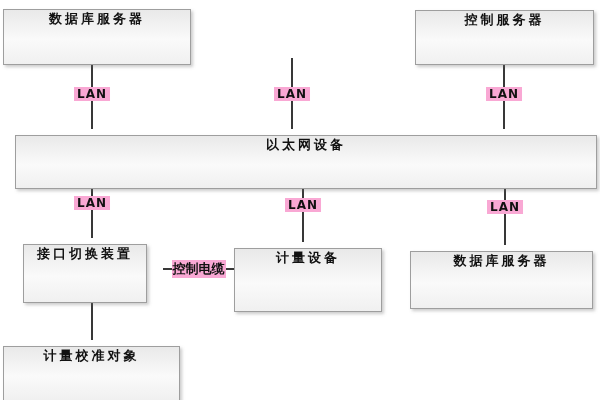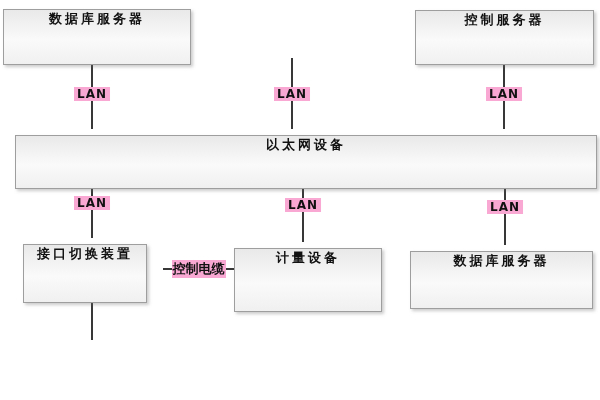--- a/index.html
+++ b/index.html
@@ -62,13 +62,16 @@
     </div>
     <div class="node" style="left: 23px; top: 238px; width: 124px; height: 59px; border-color: rgb(158, 158, 158); color: rgb(17, 17, 17);">
       <span>接口切换装置</span>
     </div>
     <div class="node" style="left: 234px; top: 242px; width: 148px; height: 64px; border-color: rgb(158, 158, 158); color: rgb(17, 17, 17);">
       <span>计量设备</span>
     </div>
     <div class="node" style="left: 410px; top: 245px; width: 183px; height: 58px; border-color: rgb(158, 158, 158); color: rgb(17, 17, 17);">
       <span>数据库服务器</span>
     </div>
+    <div class="node" style="left: 3px; top: 340px; width: 177px; height: 55px; border-color: rgb(158, 158, 158); color: rgb(17, 17, 17);">
+      <span>计量校准对象</span>
+    </div>
   </div>
 
 </body></html>

